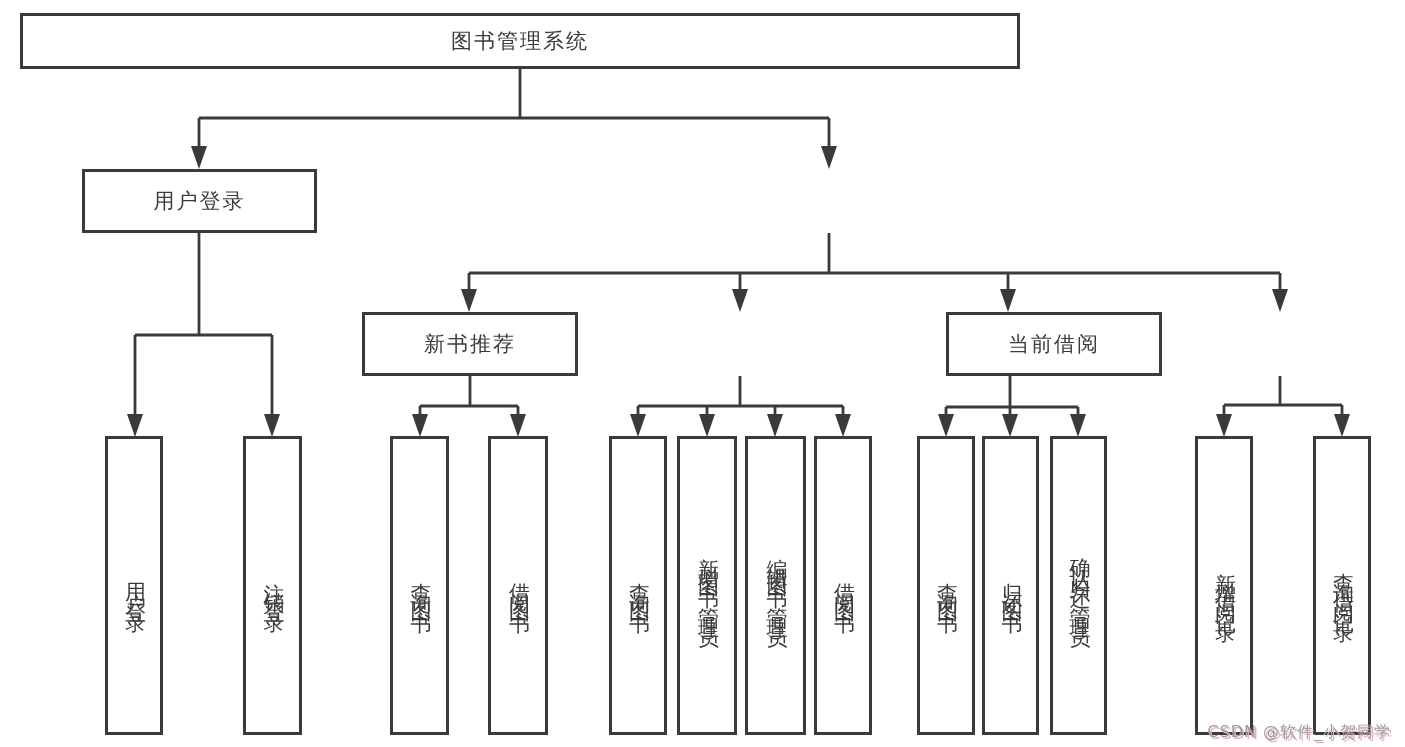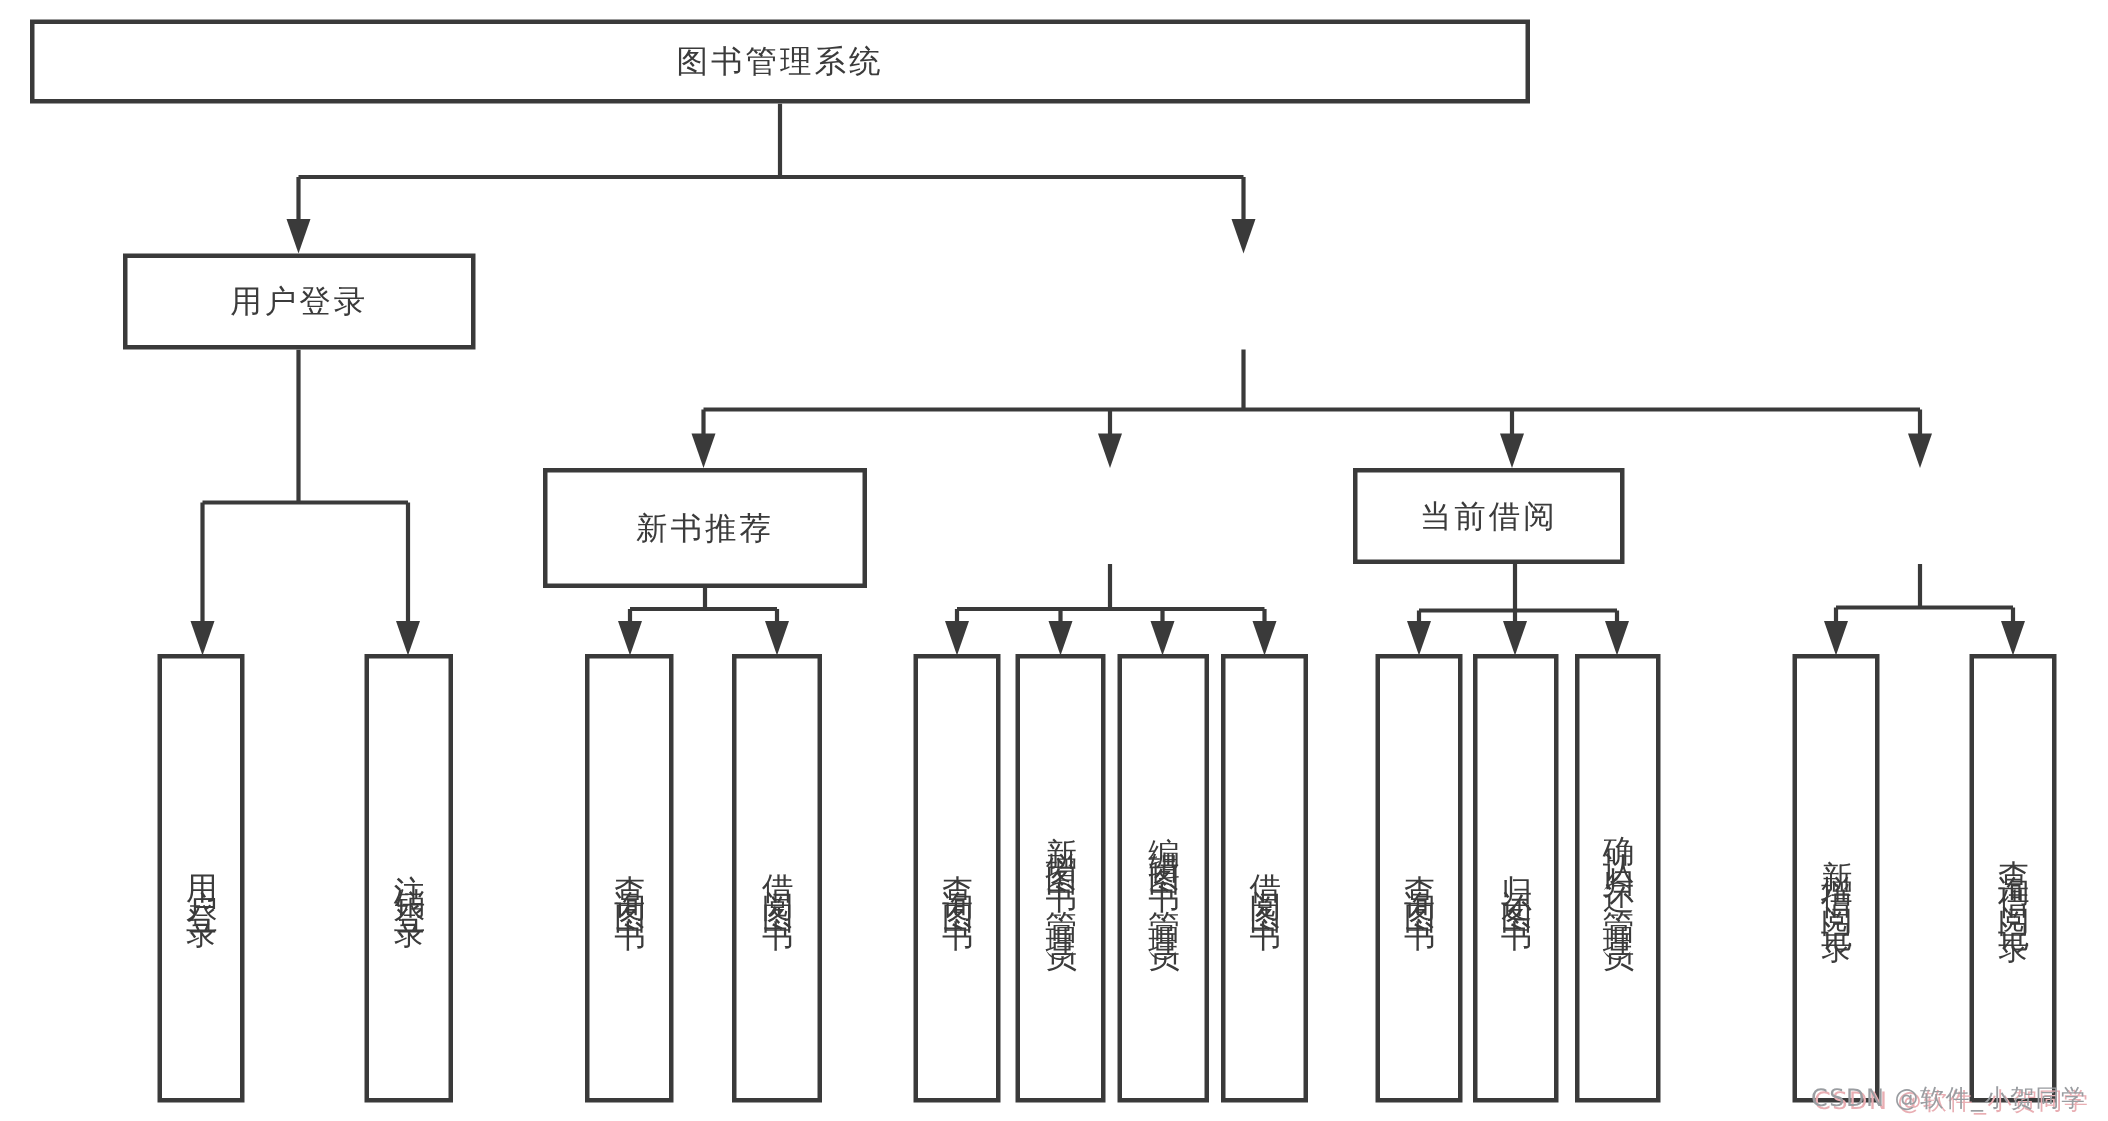--- a/index.html
+++ b/index.html
@@ -38,20 +38,21 @@
   }
 
   .box {
     position: absolute;
     background: var(--box-bg);
     border: 3px solid var(--line-color);
     display: flex;
     align-items: center;
     justify-content: center;
     color: var(--text-color);
+    font-family: Liberation Mono, monospace;
   }
 
   .hbox {
     font-size: 21px;
     letter-spacing: 2px;
     white-space: nowrap;
   }
 
   
   .vbox {
@@ -141,22 +142,22 @@
     <path d="M1224 405 V418"></path>
       <polygon points="1224,437 1216,414 1232,414"></polygon>
     <path d="M1342 405 V418"></path>
       <polygon points="1342,437 1334,414 1350,414"></polygon>
   </svg>
 
   <div class="box hbox" style="left:20px; top:13px; width:1000px; height:56px;">图书管理系统</div>
 
   <div class="box hbox" style="left:82px; top:169px; width:235px; height:64px;">用户登录</div>
 
-  <div class="box hbox" style="left:362px; top:312px; width:216px; height:80px;">新书推荐</div>
-  <div class="box hbox" style="left:902px; top:312px; width:181px; height:64px;">当前借阅</div>
+  <div class="box hbox" style="left:362px; top:312px; width:216px; height:64px;">新书推荐</div>
+  <div class="box hbox" style="left:946px; top:312px; width:216px; height:64px;">当前借阅</div>
 
   <div class="box vbox" style="left:105px; top:436px; width:58px; height:299px;">用户登录</div>
   <div class="box vbox" style="left:243px; top:436px; width:59px; height:299px;">注销登录</div>
 
   <div class="box vbox" style="left:390px; top:436px; width:59px; height:299px;">查询图书</div>
   <div class="box vbox" style="left:488px; top:436px; width:60px; height:299px;">借阅图书</div>
 
   <div class="box vbox" style="left:609px; top:436px; width:58px; height:299px;">查询图书</div>
   <div class="box vbox" style="left:677px; top:436px; width:60px; height:299px;">新增图书（管理员）</div>
   <div class="box vbox" style="left:745px; top:436px; width:61px; height:299px;">编辑图书（管理员）</div>

